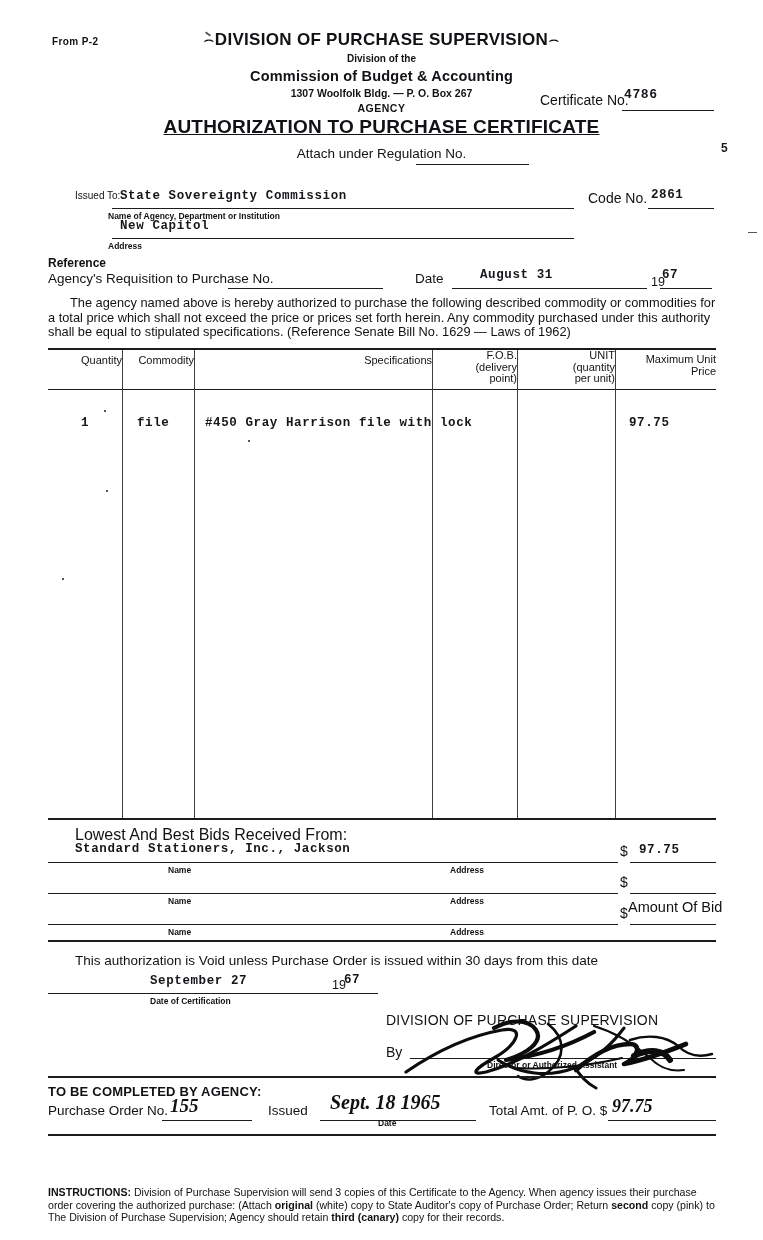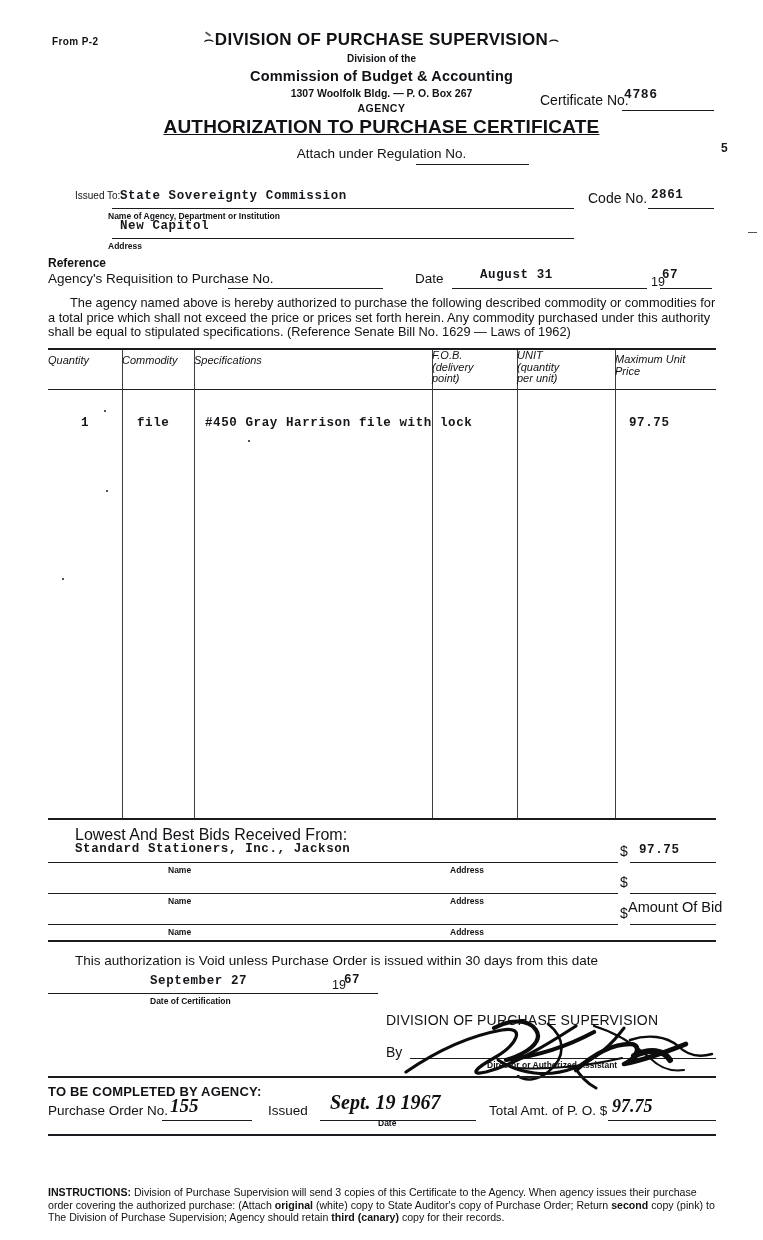--- a/index.html
+++ b/index.html
@@ -121,22 +121,21 @@
 
   
   #tbl-top     { left: 48px; top: 348px; width: 668px; }
   #tbl-hdr-bot { left: 48px; top: 389px; width: 668px; }
   #tbl-bot     { left: 48px; top: 818px; width: 668px; }
 
   .th {
     position: absolute;
     font-size: 11px;
     line-height: 11.5px;
-    text-align: left;
-    font-style: italic;
+    text-align: right;
   }
   .cell { position: absolute; font-size: 12.5px; }
 
   
   #bids-lbl { left: 75px; top: 826px; font-size: 16px; }
   #amt-lbl  { left: 628px; top: 868px; font-size: 14.5px; margin-top: 31px; }
 
   .bid-name { position: absolute; font-size: 12.5px; }
   .cap { position: absolute; font-size: 8.5px; font-weight: bold; }
   .dollar { position: absolute; font-size: 14px; }
@@ -333,21 +332,21 @@
   </svg>
 
   <div class="rule thick" id="agency-rule-top"></div>
   <div class="abs formtext" id="agency-hdr">TO BE COMPLETED BY AGENCY:</div>
 
   <div class="abs formtext" id="po-lbl">Purchase Order No.</div>
   <div class="abs hand" id="po-val">155</div>
   <div class="rule" id="po-rule"></div>
 
   <div class="abs formtext" id="issued-lbl">Issued</div>
-  <div class="abs hand" id="issued-val">Sept. 19  1967</div>
+  <div class="abs hand" id="issued-val">Sept. 18  1965</div>
   <div class="rule" id="issued-rule"></div>
   <div class="abs formtext" id="issued-cap">Date</div>
 
   <div class="abs formtext" id="total-lbl">Total Amt. of P. O. $</div>
   <div class="abs hand" id="total-val">97.75</div>
   <div class="rule" id="total-rule"></div>
 
   <div class="rule thick" id="agency-rule-bot"></div>
 
   <div class="abs formtext" id="instr"><span class="ib">INSTRUCTIONS:</span><span> Division of Purchase Supervision will send 3 copies of this Certificate to the Agency.  When agency issues their purchase order covering the authorized purchase: (Attach </span><span class="ib">original</span><span> (white) copy to State Auditor's copy of Purchase Order; Return </span><span class="ib">second</span><span> copy (pink) to The Division of Purchase Supervision; Agency should retain </span><span class="ib">third</span><span class="ib"> (canary)</span><span> copy for their records.</span></div>

